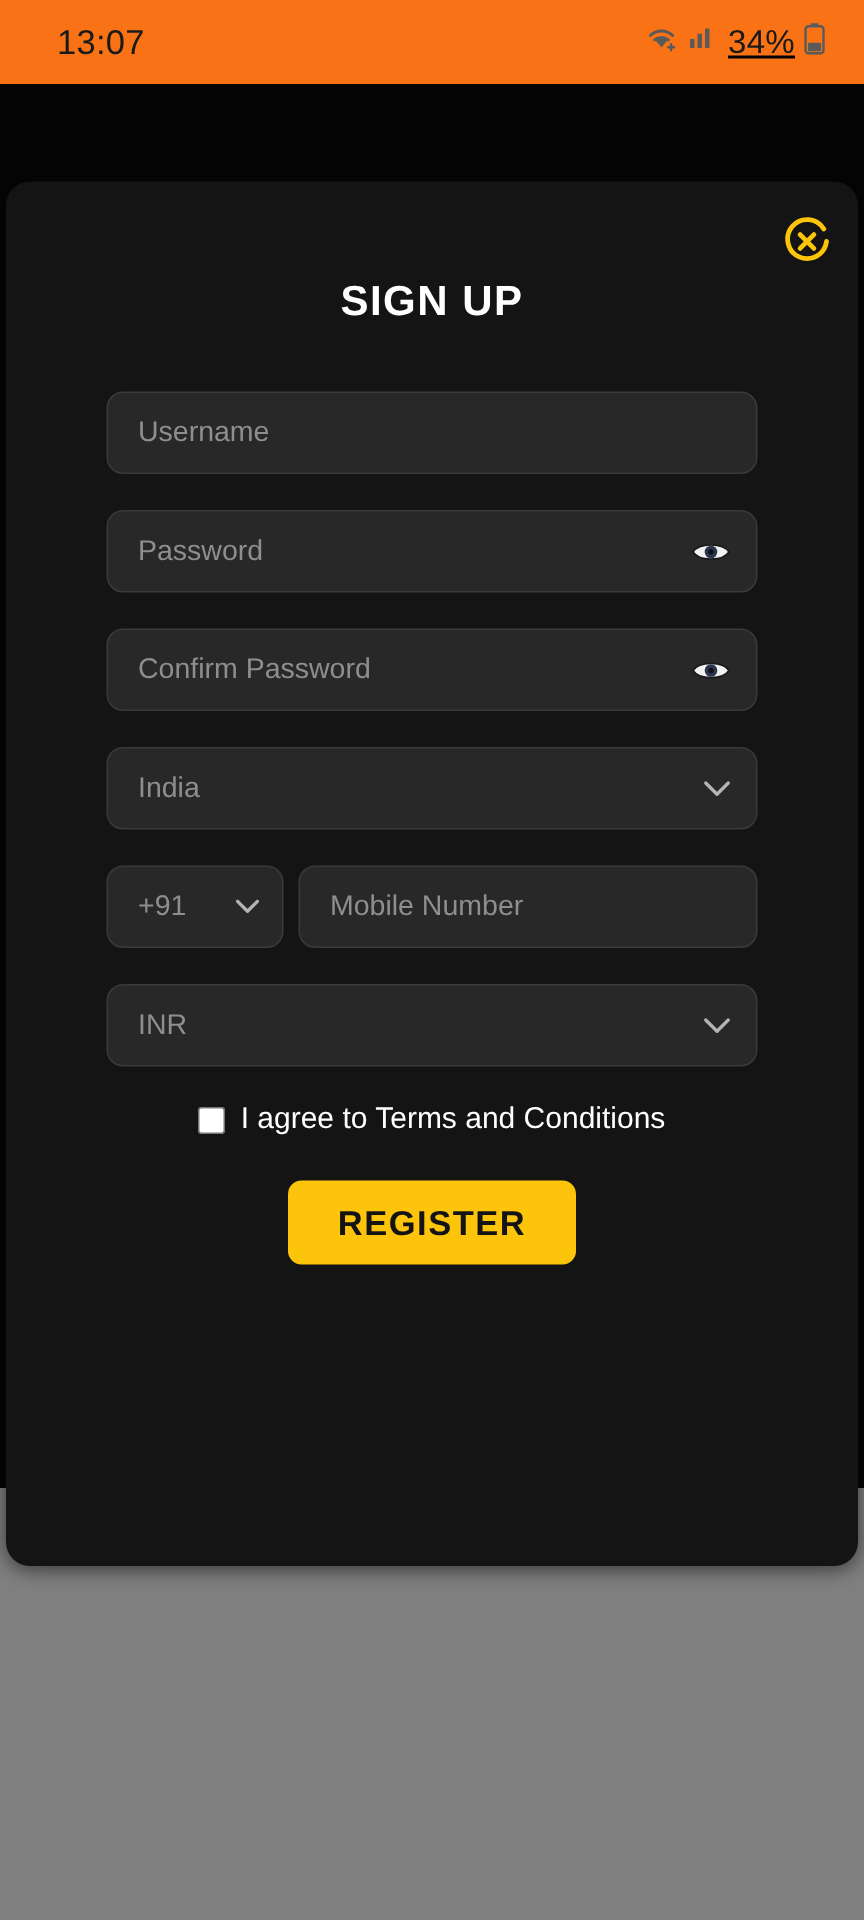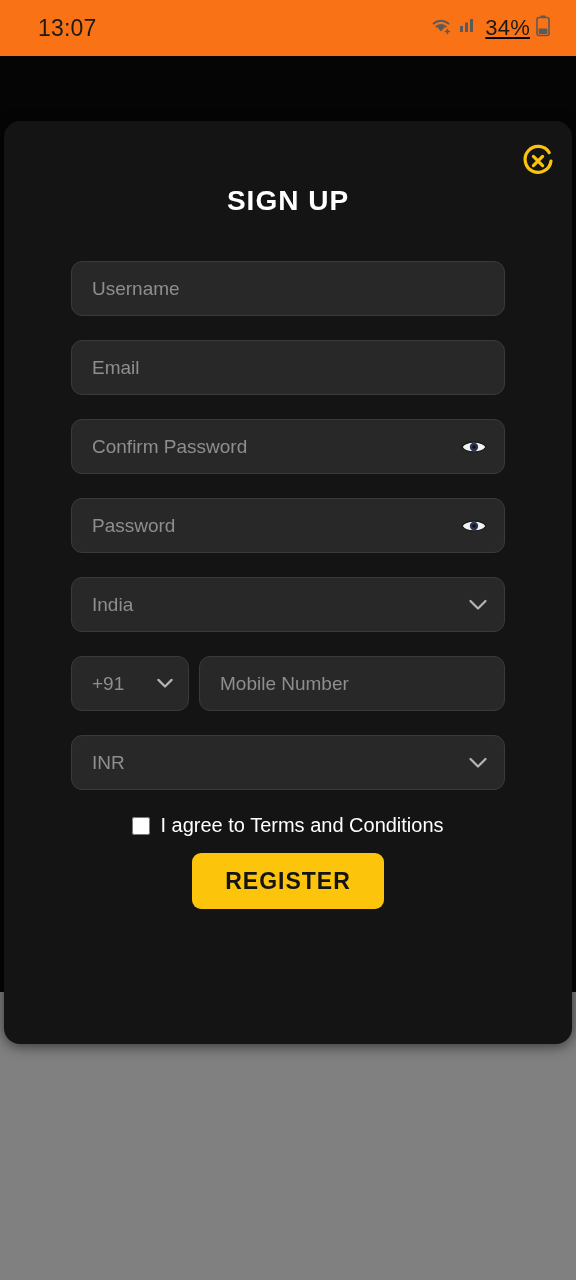--- a/index.html
+++ b/index.html
@@ -197,21 +197,21 @@
   }
   .terms-label {
     font-size: 20px;
     color: #ffffff;
   }
 
   
   .register-wrap {
     display: flex;
     justify-content: center;
-    margin-top: 16px;
+    margin-top: 29px;
   }
   .register-button {
     width: 192px;
     height: 56px;
     background: #fcc40a;
     color: #141414;
     border: none;
     border-radius: 9px;
     font-size: 23px;
     font-weight: bold;
@@ -266,38 +266,35 @@
   </button>
 
   <div class="modal-title">SIGN UP</div>
 
   <div class="form">
 
     <div class="field-row">
       <input class="field" type="text" placeholder="Username" style="">
     </div>
 
-    <div class="field-row">
-      <input class="field" type="text" placeholder="Email" style="">
-    </div>
-
-    <div class="field-row">
-      <input class="field" type="text" placeholder="Confirm Password" style="">
-      <button class="eye-toggle" aria-label="show confirm password">
+
+    <div class="field-row">
+      <input class="field" type="text" placeholder="Password" style="">
+      <button class="eye-toggle" aria-label="show password">
         <svg width="28" height="22" viewBox="0 0 28 22">
           <path d="M2 11 C6 4.6 22 4.6 26 11 C22 17.4 6 17.4 2 11 Z" fill="#f2f2f2" stroke="#1a1a1a" stroke-width="1.2"></path>
           <circle cx="14" cy="11" r="4.2" fill="#2a3550"></circle>
           <circle cx="14" cy="11" r="1.8" fill="#101010"></circle>
         </svg>
       </button>
     </div>
 
     <div class="field-row">
-      <input class="field" type="text" placeholder="Password" style="">
-      <button class="eye-toggle" aria-label="show password">
+      <input class="field" type="text" placeholder="Confirm Password" style="">
+      <button class="eye-toggle" aria-label="show confirm password">
         <svg width="28" height="22" viewBox="0 0 28 22">
           <path d="M2 11 C6 4.6 22 4.6 26 11 C22 17.4 6 17.4 2 11 Z" fill="#f2f2f2" stroke="#1a1a1a" stroke-width="1.2"></path>
           <circle cx="14" cy="11" r="4.2" fill="#2a3550"></circle>
           <circle cx="14" cy="11" r="1.8" fill="#101010"></circle>
         </svg>
       </button>
     </div>
 
     <div class="field-row">
       <div class="field field-static">India</div>

